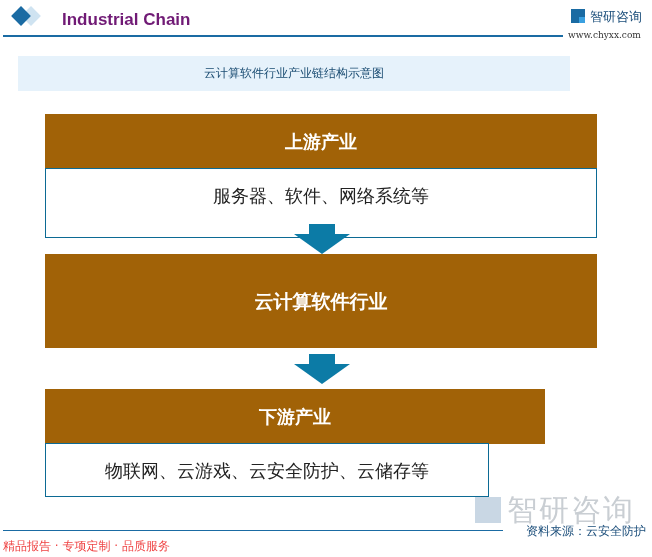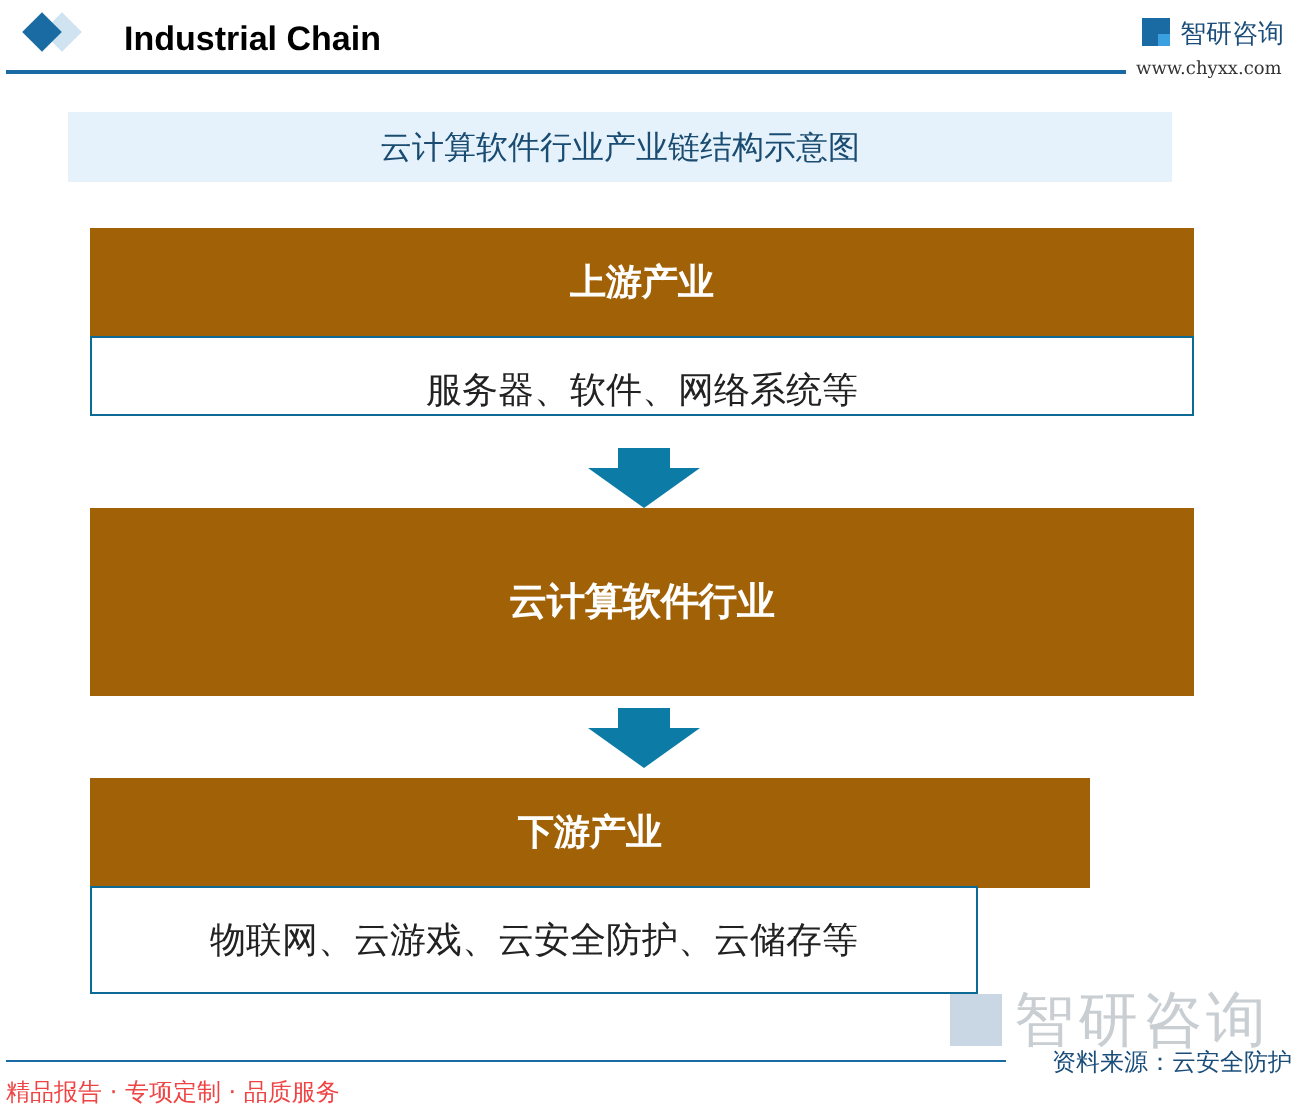--- a/index.html
+++ b/index.html
@@ -2,34 +2,34 @@
 <html><head>
 <meta charset="utf-8">
 <style>
   html, body { margin:0; padding:0; }
   body { width:652px; height:557px; background:#ffffff; position:relative; overflow:hidden;
          font-family:"DejaVu Serif","Liberation Serif",serif; }
   .header { position:absolute; left:0; top:0; width:652px; height:45px; }
   .diamond { position:absolute; left:14px; top:9px; width:14px; height:14px; background:#1a6ba3; transform:rotate(45deg); }
   .diamond2 { position:absolute; left:24px; top:9px; width:14px; height:14px; background:#cfe3f1; transform:rotate(45deg); z-index:-1; }
   .title-main { position:absolute; left:48px; top:3px; font-size:20px; color:#1a6ba3; font-family:"DejaVu Serif",serif; }
-  .title-en { position:absolute; left:62px; top:10px; font-size:17px; font-weight:bold; color:#000000; font-family:"Liberation Sans",sans-serif; z-index:-1; }
+  .title-en { position:absolute; left:62px; top:10px; font-size:17px; font-weight:bold; color:#701a75; font-family:"Liberation Sans",sans-serif; z-index:-1; }
   .hline { position:absolute; left:3px; top:35px; width:560px; height:2px; background:#1a6ba3; }
   .logo { position:absolute; left:571px; top:8px; font-size:13px; color:#1a4d7a; font-family:"DejaVu Sans",sans-serif; }
   .logo-icon { display:inline-block; width:14px; height:14px; background:#1a6ba3; vertical-align:-2px; margin-right:5px; position:relative; }
   .logo-icon::after { content:""; position:absolute; right:0; bottom:0; width:6px; height:6px; background:#3aa0e0; }
   .url { position:absolute; left:568px; top:30px; font-size:9px; color:#333; font-family:"DejaVu Serif",serif; }
 
-  .band { position:absolute; left:34px; top:56px; width:552px; height:35px; background:#e6f2fb; text-align:center; line-height:35px; font-size:16px; color:#1a4c72; }
+  .band { position:absolute; left:18px; top:56px; width:552px; height:35px; background:#e6f2fb; text-align:center; line-height:35px; font-size:12px; color:#1a4c72; }
 
   .blue { background:#a16207; color:#fff; text-align:center; font-weight:bold; }
   .white { background:#fff; border:1px solid #0c6a94; text-align:center; color:#222; box-sizing:border-box; }
 
   .up-head { position:absolute; left:45px; top:114px; width:552px; height:55px; line-height:55px; font-size:18px; }
-  .up-body { position:absolute; left:45px; top:168px; width:552px; height:40px; line-height:54px; font-size:18px; }
+  .up-body { position:absolute; left:45px; top:168px; width:552px; height:70px; line-height:54px; font-size:18px; }
   .mid { position:absolute; left:45px; top:254px; width:552px; height:94px; line-height:94px; font-size:19px; }
   .dn-head { position:absolute; left:45px; top:389px; width:500px; height:55px; line-height:55px; font-size:18px; }
   .dn-body { position:absolute; left:45px; top:443px; width:444px; height:54px; line-height:54px; font-size:18px; }
 
   .arrow { position:absolute; width:56px; height:30px; }
   .arrow .stem { position:absolute; left:15px; top:0; width:26px; height:10px; background:#0c7ba6; }
   .arrow .head { position:absolute; left:0; top:10px; width:0; height:0; border-left:28px solid transparent; border-right:28px solid transparent; border-top:20px solid #0c7ba6; }
   .a1 { left:294px; top:224px; }
   .a2 { left:294px; top:354px; }
 

